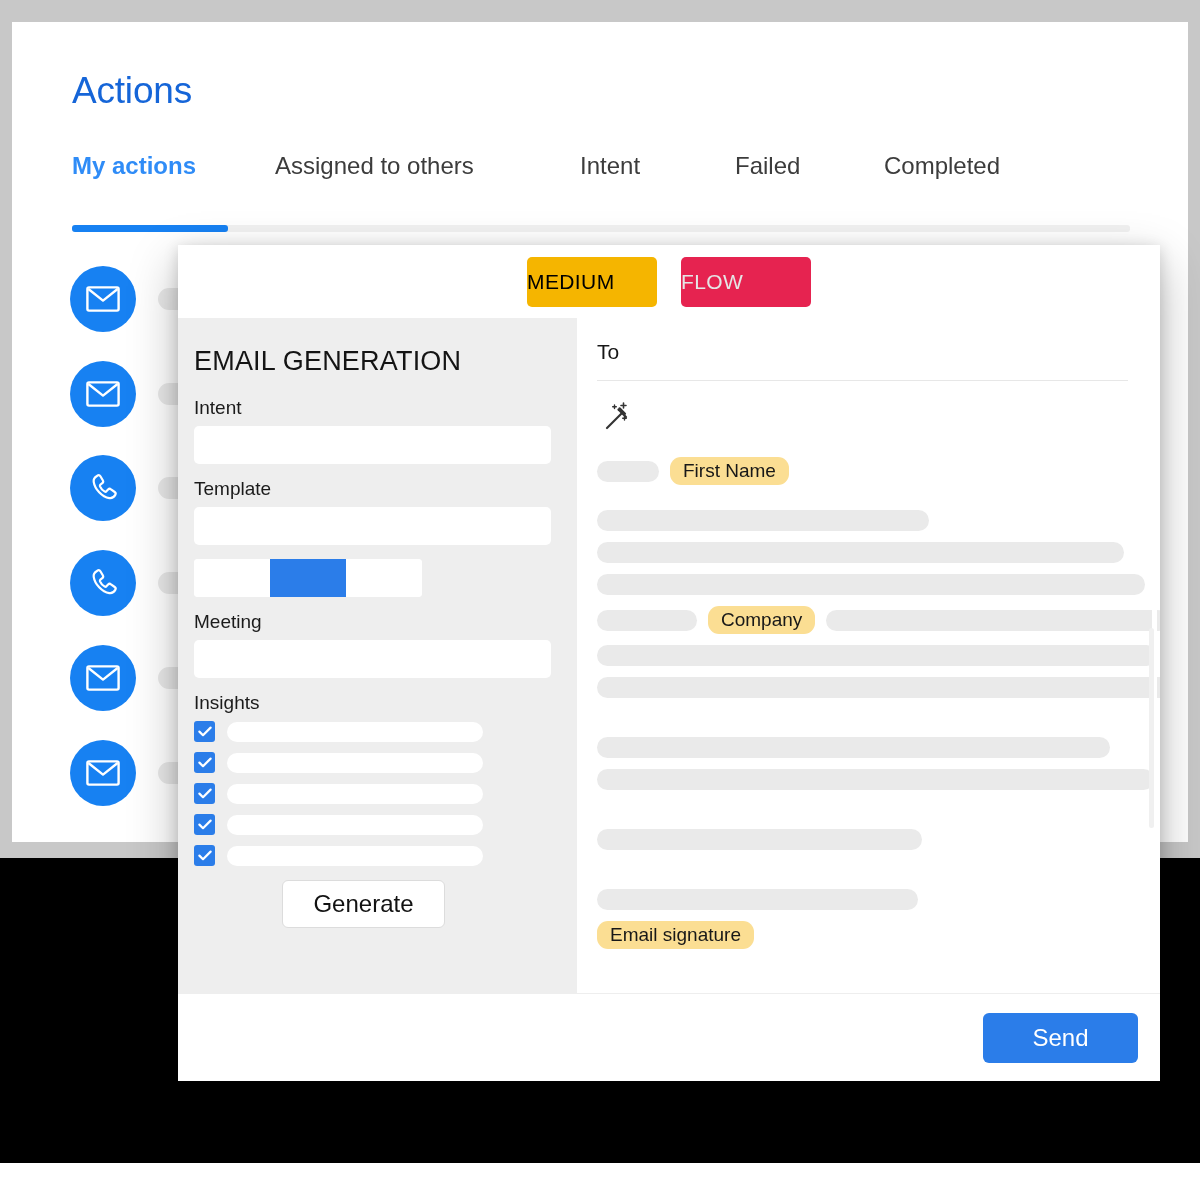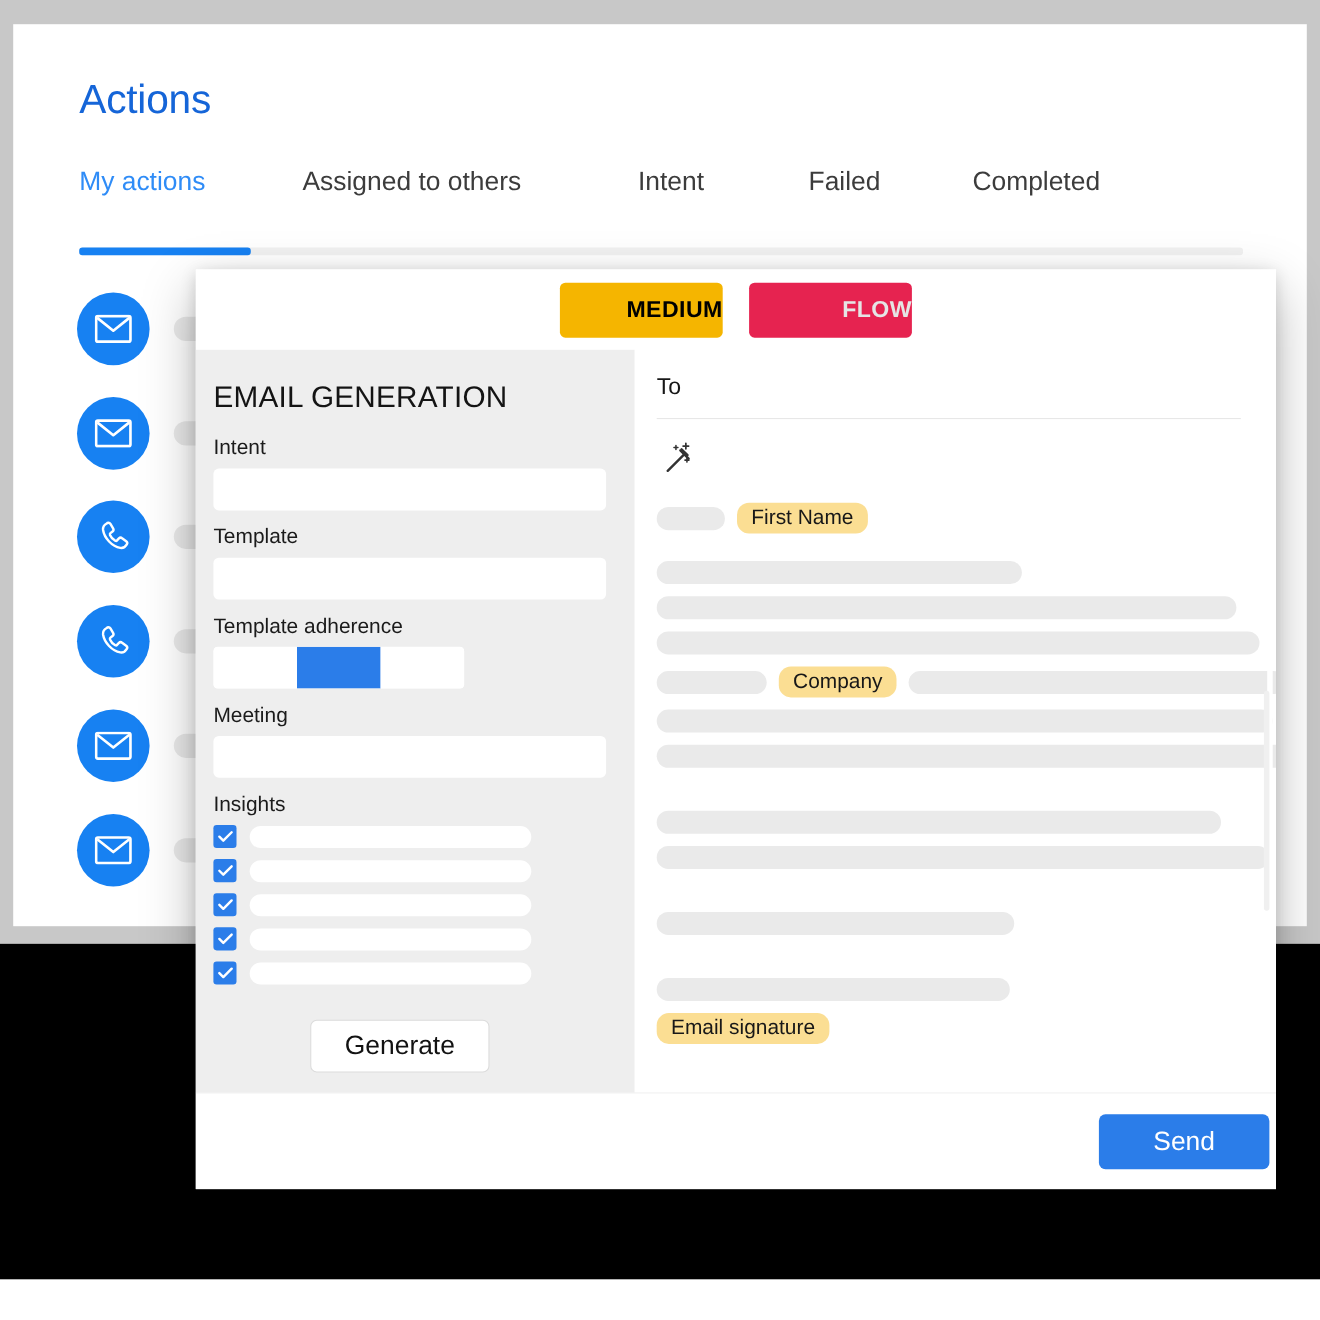--- a/index.html
+++ b/index.html
@@ -157,25 +157,25 @@
     height: 73px;
     flex: 0 0 auto;
     background: #ffffff;
     display: flex;
     align-items: center;
     justify-content: center;
     gap: 24px;
   }
   .badge {
     font-size: 21px;
-    font-weight: bold;
+    font-weight: normal;
     letter-spacing: 0.4px;
     padding: 13px 0;
-    width: 148px;
-    text-align: right;
+    width: 130px;
+    text-align: left;
     border-radius: 5px;
   }
   .badge-medium { background: #f5b500; color: #000000; }
   .badge-flow   { background: #e62350; color: #e5e5e5; }
 
   .modal-body {
     flex: 1 1 auto;
     display: flex;
     min-height: 0;
   }
@@ -236,21 +236,21 @@
   }
   .checkbox svg { display: block; }
   .insight-bar {
     height: 20px;
     width: 256px;
     background: #ffffff;
     border-radius: 10px;
   }
 
   .generate-wrap {
-    margin-top: 32px;
+    margin-top: 14px;
     display: flex;
     justify-content: center;
     padding-right: 18px;
   }
   .generate-btn {
     font-family: "Liberation Sans", sans-serif;
     font-size: 24px;
     color: #121212;
     background: #ffffff;
     border: 1px solid #dcdcdc;
@@ -338,21 +338,21 @@
   }
 
   .modal-footer {
     height: 88px;
     flex: 0 0 auto;
     background: #ffffff;
     border-top: 1px solid #eeeeee;
     display: flex;
     align-items: center;
     justify-content: flex-end;
-    padding-right: 6px;
+    padding-right: 22px;
   }
   .send-btn {
     font-family: "Liberation Sans", sans-serif;
     font-size: 24px;
     color: #ffffff;
     background: #2b7de9;
     border: none;
     border-radius: 6px;
     width: 155px;
     height: 50px;
@@ -366,21 +366,21 @@
 
   <div class="grey-frame"></div>
   <div class="black-band"></div>
   <div class="white-bottom-left"></div>
 
   <div class="bg-card">
 
     <div class="page-title">Actions</div>
 
     <div class="tabs" id="tabs-host">
-        <div class="tab active" style="left: 0px;">My actions</div>
+        <div class="tab active" style="left: 0px; font-weight: bold;">My actions</div>
         <div class="tab" style="left: 203px;">Assigned to others</div>
         <div class="tab" style="left: 508px;">Intent</div>
         <div class="tab" style="left: 663px;">Failed</div>
         <div class="tab" style="left: 812px;">Completed</div>
       </div>
 
     <div class="tab-rail">
       <div class="tab-rail-active"></div>
     </div>
 
@@ -454,21 +454,20 @@
       <div class="form-panel">
 
         <div class="form-title">EMAIL GENERATION</div>
 
         <div class="field-label">Intent</div>
         <div class="field-input"></div>
 
         <div class="field-label">Template</div>
         <div class="field-input"></div>
 
-        <div class="field-label">Template adherence</div>
         <div class="seg-group">
           <div class="seg"></div>
           <div class="seg on"></div>
           <div class="seg"></div>
         </div>
 
         <div class="field-label">Meeting</div>
         <div class="field-input"></div>
 
         <div class="field-label">Insights</div>

